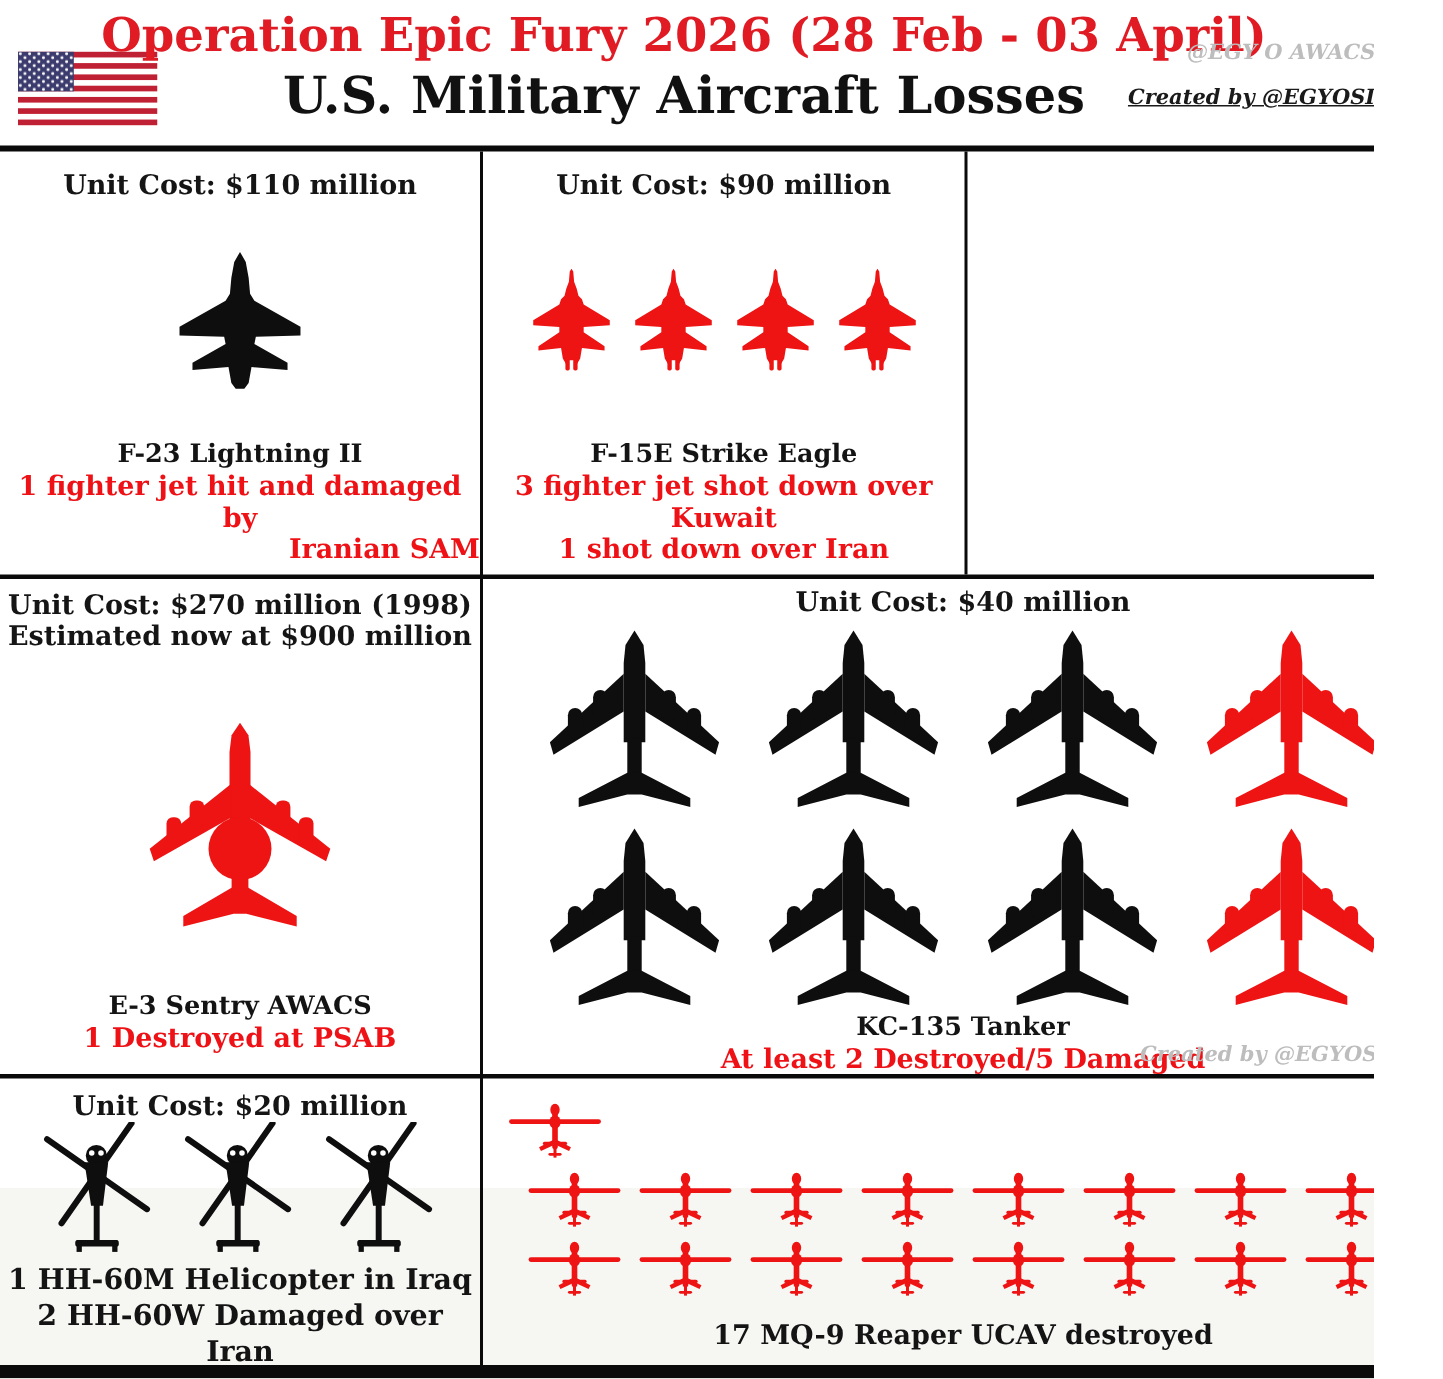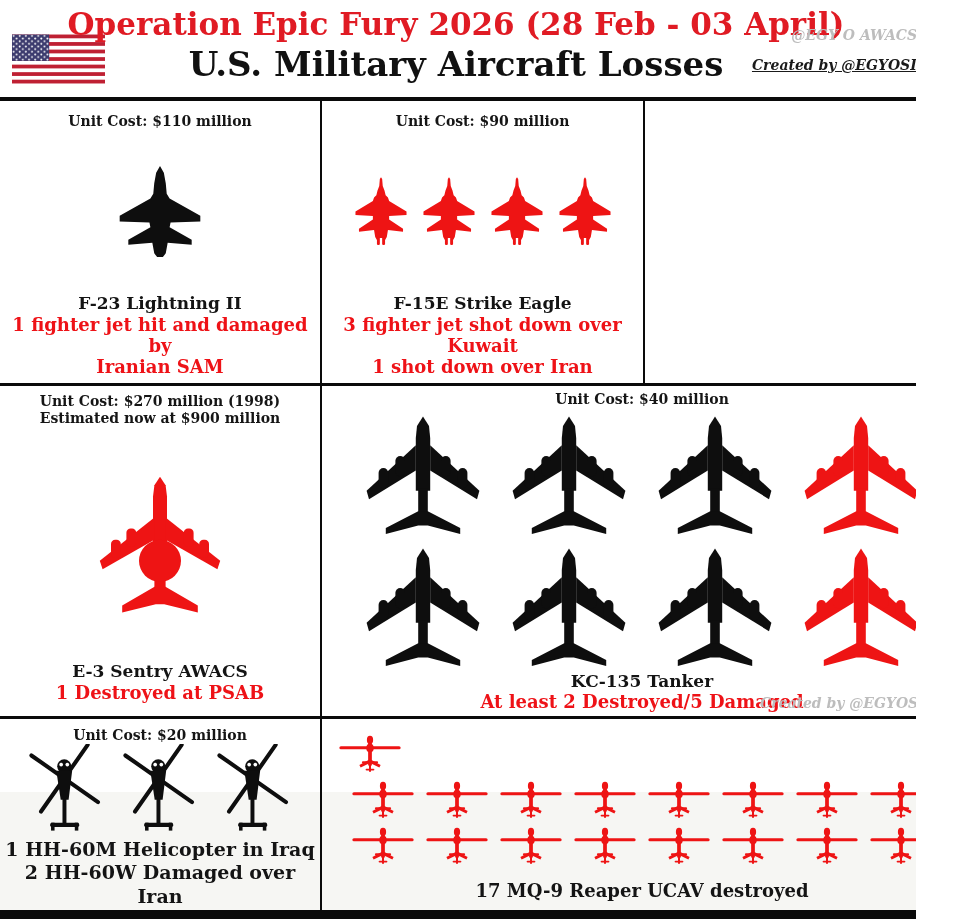--- a/index.html
+++ b/index.html
@@ -28,21 +28,21 @@
   .gray-band{position:absolute;left:0;top:792px;width:962px;height:118px;background:#f6f6f3;}
   
   .panel{position:absolute;display:flex;flex-direction:column;align-items:center;z-index:2;}
   #panel-f35 {left:0px;   top:101px; width:320px; height:282px;}
   #panel-f15 {left:322px; top:101px; width:321px; height:282px;}
   #panel-a10 {left:645px; top:101px; width:317px; height:282px;}
   #panel-e3  {left:0px;   top:386px; width:320px; height:330px;}
   #panel-kc135{left:322px;top:386px; width:640px; height:330px;}
   #panel-hh60{left:0px;   top:719px; width:320px; height:191px;}
   #panel-mq9 {left:322px; top:719px; width:640px; height:191px;}
-  .cost{font-size:14px;font-weight:bold;color:#151515;margin-top:12px;line-height:1.18;}
+  .cost{font-size:18px;font-weight:bold;color:#151515;margin-top:12px;line-height:1.18;text-align:center;}
   #panel-e3 .cost{margin-top:7px;}
   #panel-hh60 .cost,#panel-mq9 .cost{margin-top:8px;}
   .icons{flex:1 1 auto;display:flex;flex-direction:column;justify-content:center;align-items:center;width:100%;}
   .icon-row{display:flex;flex-direction:row;justify-content:center;align-items:center;width:100%;}
   .icon{display:inline-block;}
   .icon svg{display:block;width:100%;height:100%;}
   .caption{text-align:center;line-height:1.17;margin-bottom:6px;}
   .name{font-size:17px;font-weight:bold;color:#141414;}
   .loss{font-size:18px;font-weight:bold;}
   .caption-black{font-size:19px;font-weight:bold;color:#141414;line-height:1.25;margin-bottom:8px;text-align:center;}
@@ -194,21 +194,21 @@
           <span class="icon" style="color: rgb(14, 14, 14);">
             <svg>
               <use href="#sym-f35" width="100%" height="100%"></use>
             </svg>
           </span>
         </div>
       </div>
     <div class="caption">
       <div class="name">F-23 Lightning II</div>
       <div class="loss" style="color: rgb(238, 18, 23);">1 fighter jet hit and damaged by</div>
-      <div class="loss" style="color: rgb(238, 18, 23);">Iranian SAM</div>
+      <div class="loss" style="color: rgb(238, 18, 23); text-align: right;">Iranian SAM</div>
     </div>
   </section>
 
   <section class="panel" id="panel-f15">
     <div class="cost">Unit Cost: $90 million</div>
     <div class="icons">
         <div class="icon-row">
           <span class="icon" style="color: rgb(238, 20, 20);">
             <svg>
               <use href="#sym-f15" width="100%" height="100%"></use>

